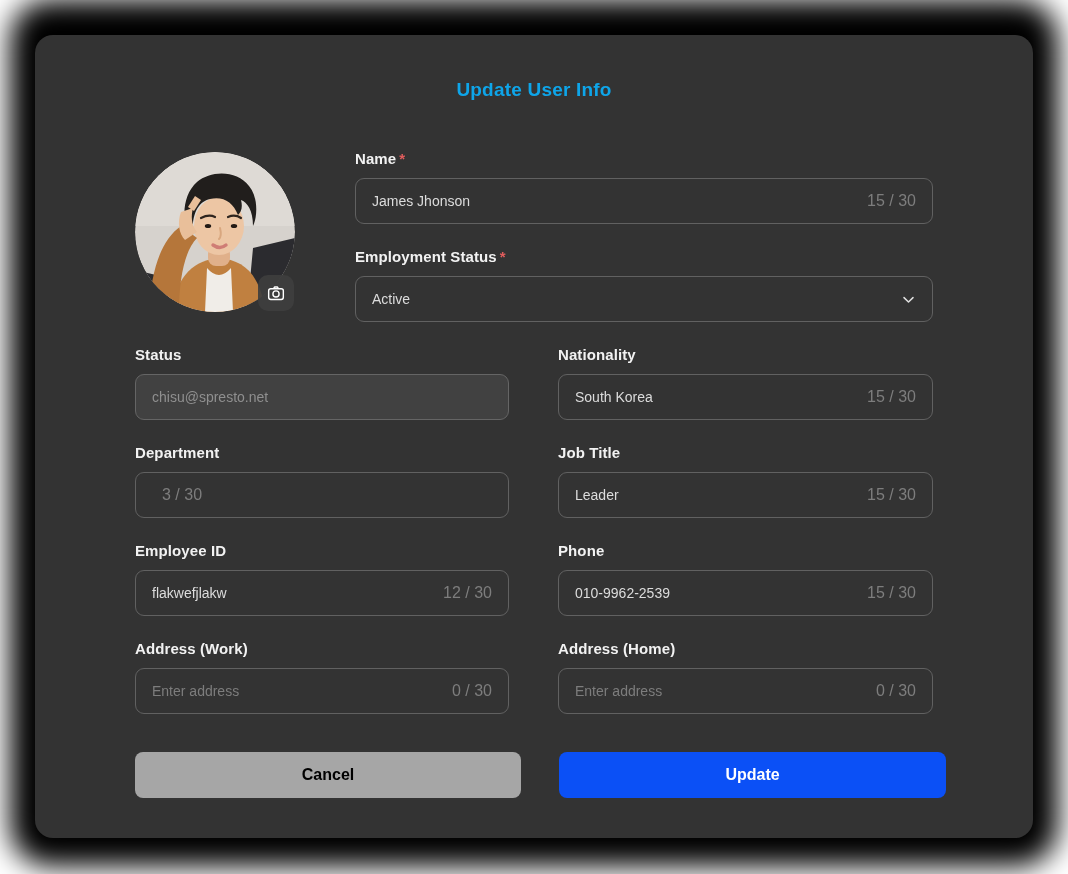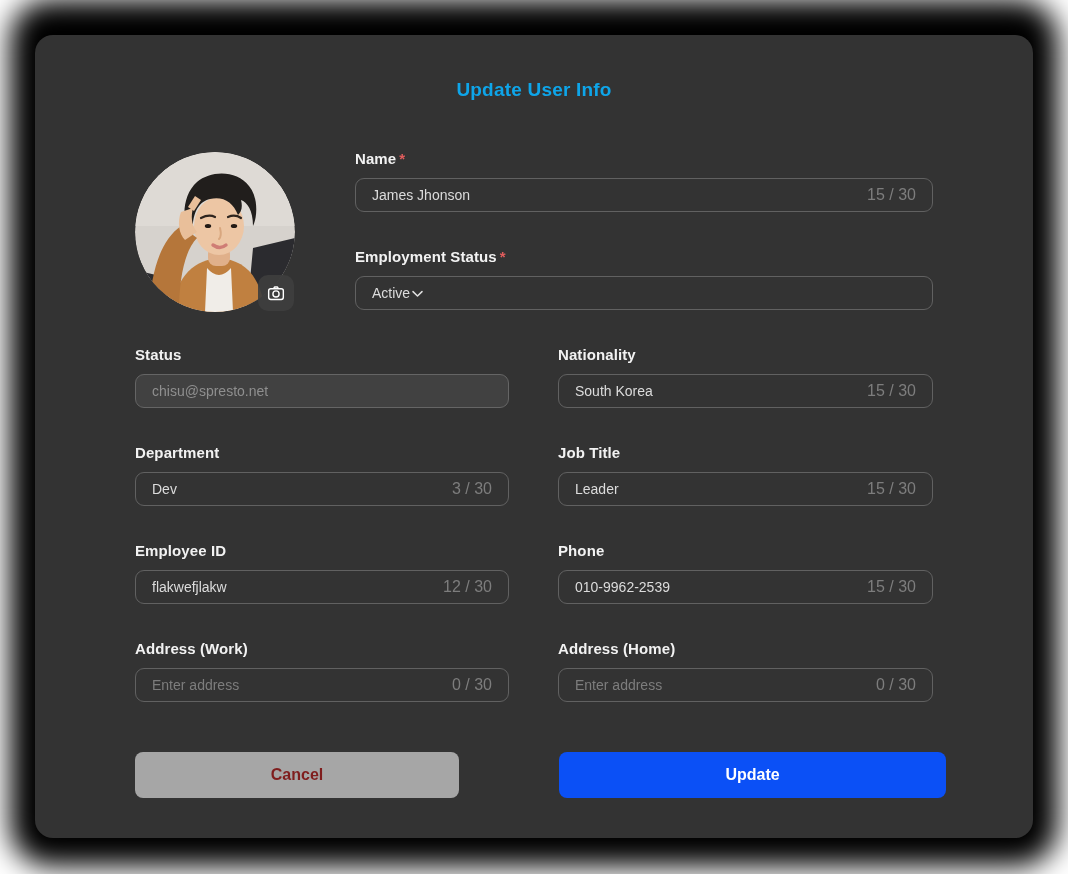--- a/index.html
+++ b/index.html
@@ -48,35 +48,35 @@
   
   .group { position: absolute; }
   .field-label {
     display: block; color: #f2f2f2; font-size: 15px; font-weight: 700;
     line-height: 20px; margin-bottom: 9px; letter-spacing: 0.1px;
   }
   .req { color: #e15d5d; font-weight: 700; margin-left: 3px; }
 
   .box {
     display: flex; align-items: center;
-    height: 34px; border: 1px solid #616161; border-radius: 9px;
+    height: 46px; border: 1px solid #616161; border-radius: 9px;
     padding: 0 16px; background: transparent;
   }
   .box input {
     flex: 1; min-width: 0; background: transparent; border: none; outline: none;
     color: #dcdcdc; font-size: 14px; font-family: "Liberation Sans", sans-serif;
     padding: 0;
   }
   .box input::placeholder { color: #7d7d7d; opacity: 1; }
   .counter { color: #7d7d7d; font-size: 16px; margin-left: 10px; white-space: nowrap; }
 
   .box.disabled { background: #414141; border-color: #656565; align-items: center; }
   .box.disabled input { color: #8f8f8f; }
 
-  .box.select { cursor: pointer; }
+  .box.select { cursor: pointer; justify-content: space-between; }
   .select-value { color: #dcdcdc; font-size: 14px; }
   .chevron { display: flex; align-items: center; }
 
   
   #g-name   { left: 320px; top: 114px; width: 578px; }
   #g-status { left: 320px; top: 212px; width: 578px; }
 
   #g-email       { left: 100px; top: 310px; width: 374px; }
   #g-nationality { left: 523px; top: 310px; width: 375px; }
   #g-department  { left: 100px; top: 408px; width: 374px; }
@@ -84,21 +84,21 @@
   #g-employeeid  { left: 100px; top: 506px; width: 374px; }
   #g-phone       { left: 523px; top: 506px; width: 375px; }
   #g-addrwork    { left: 100px; top: 604px; width: 374px; }
   #g-addrhome    { left: 523px; top: 604px; width: 375px; }
 
   .btn {
     position: absolute; top: 717px; height: 46px; border: none; border-radius: 8px;
     font-size: 16px; font-weight: 700; cursor: pointer;
     font-family: "Liberation Sans", sans-serif;
   }
-  .btn-cancel { left: 100px; width: 324px; background: #a6a6a6; color: #7f1d1d; }
+  .btn-cancel { left: 100px; width: 386px; background: #a6a6a6; color: #000000; }
   .btn-update { left: 524px; width: 387px; background: #0b50f6; color: #ffffff; font-weight: 600; }
 </style>
 </head>
 <body>
 
 <div class="stage">
   <div class="modal-shadow"></div>
 
   <div class="modal">
 
@@ -174,21 +174,20 @@
       <span class="field-label">Nationality</span>
       <div class="box">
         <input type="text" value="South Korea" style="">
         <span class="counter">15 / 30</span>
       </div>
     </div>
 
     <div class="group" id="g-department">
       <span class="field-label">Department</span>
       <div class="box">
-        <input type="text" value="Dev" style="">
         <span class="counter">3 / 30</span>
       </div>
     </div>
 
     <div class="group" id="g-jobtitle">
       <span class="field-label">Job Title</span>
       <div class="box">
         <input type="text" value="Leader" style="">
         <span class="counter">15 / 30</span>
       </div>

